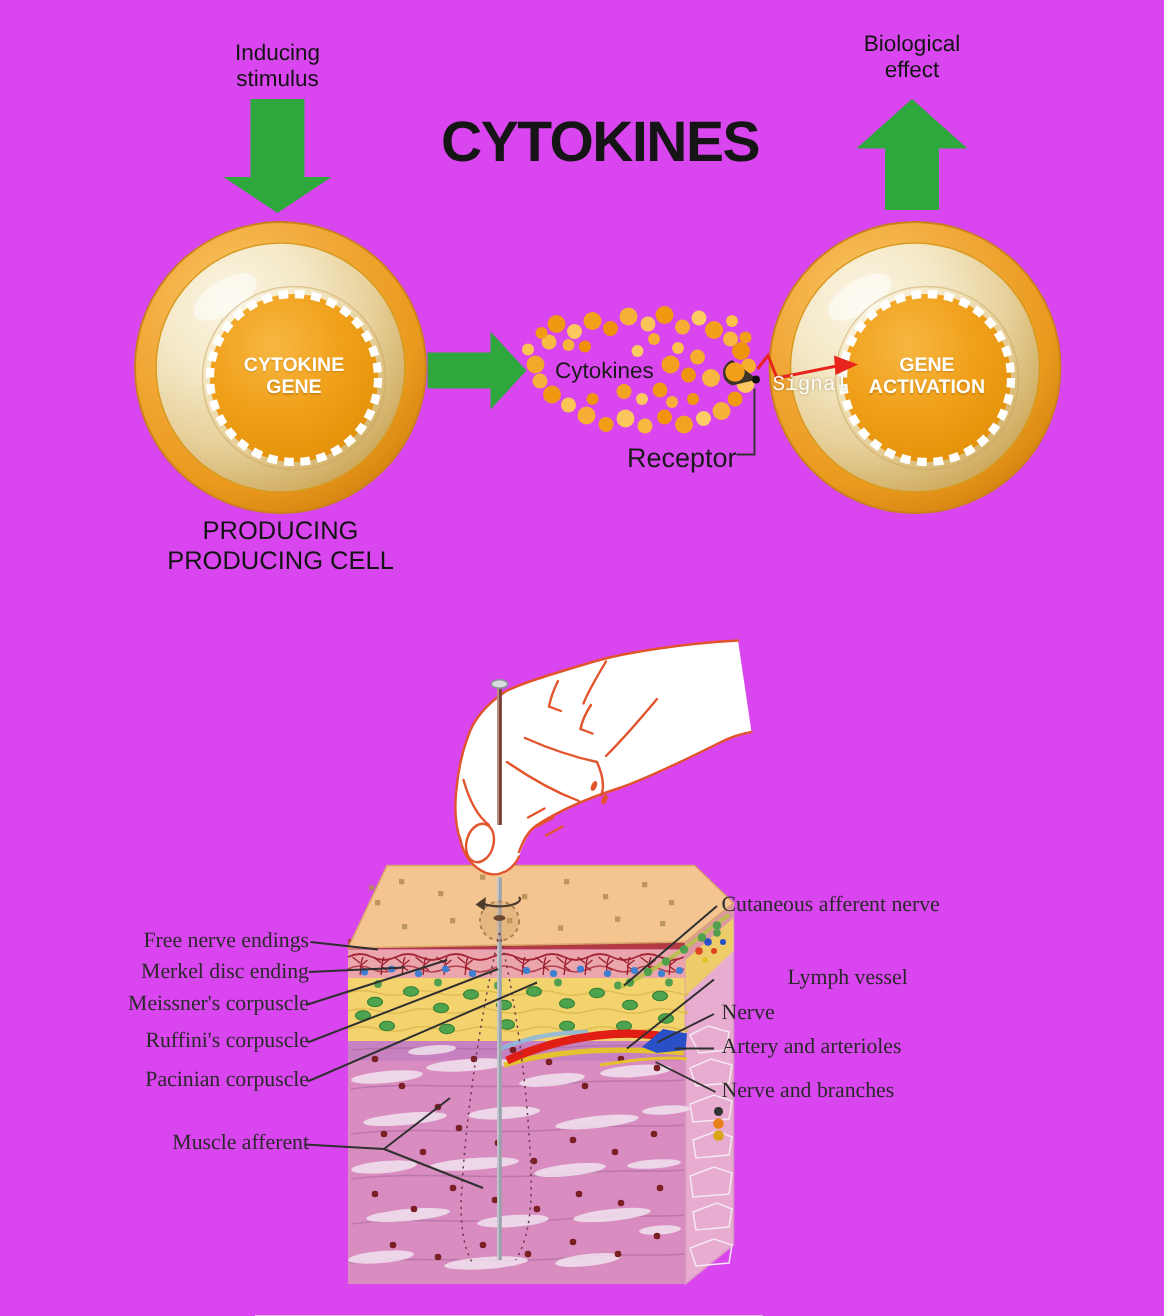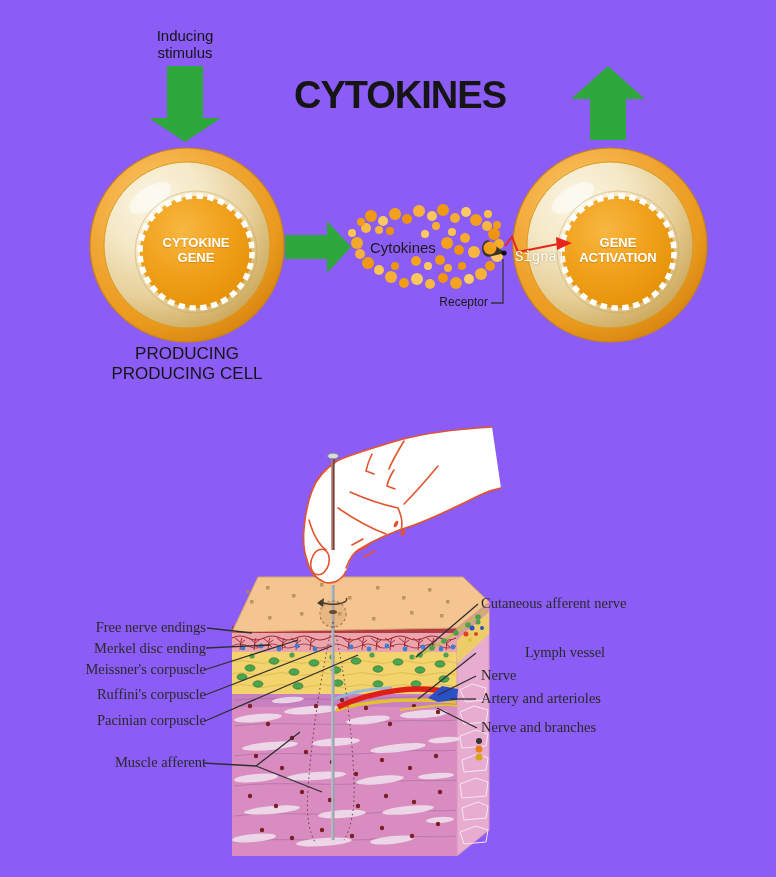--- a/index.html
+++ b/index.html
@@ -1,26 +1,26 @@
 <!DOCTYPE html>
 <html><head>
 <meta charset="utf-8">
 <style>
   html,body{margin:0;padding:0;background:#fff;}
-  .page{position:relative;width:776px;height:877px;background:#8b5cf6;overflow:hidden;
+  .page{position:relative;width:776px;height:877px;background:#d946ef;overflow:hidden;
         font-family:"Liberation Sans",sans-serif;}
   .lbl{position:absolute;color:#111;}
   .sans-c{text-align:center;line-height:1.15;}
   .big-title{font-size:38px;font-weight:bold;letter-spacing:-1px;text-align:center;color:#151515;}
   .cell-caption{font-size:17px;line-height:1.18;text-align:center;color:#141414;}
   .small-note{font-size:15px;line-height:1.15;text-align:center;color:#141414;}
   .nucleus-text{font-size:13px;font-weight:bold;color:#fff;text-align:center;line-height:1.12;
                 text-shadow:0 1px 1px rgba(160,100,0,.45);}
   .cloud-lbl{font-size:15px;color:#1a1a1a;}
-  .receptor-lbl{font-size:12px;color:#1a1a1a;text-align:right;}
+  .receptor-lbl{font-size:18px;color:#1a1a1a;text-align:right;}
   .signal-lbl{font-size:14px;color:#fdfdf8;text-shadow:0 0 2px rgba(120,90,20,.55);font-family:Liberation Mono, monospace;}
   .serif-lbl{font-family:"Liberation Serif",serif;font-size:14.5px;color:#2a2a2a;line-height:1.1;}
   .left-lbl{left:40px;width:166px;text-align:right;}
   .right-lbl{left:481px;text-align:left;}
   svg{position:absolute;left:0;top:0;}
 </style>
 </head>
 <body>
 
 <div class="page">
@@ -399,20 +399,21 @@
     <g>
       <line x1="333" y1="457" x2="333" y2="550" stroke="#7d4038" stroke-width="3.2"></line>
       <line x1="332" y1="457" x2="332" y2="550" stroke="#caa79e" stroke-width="1"></line>
       <ellipse cx="333" cy="456" rx="5.5" ry="2.8" fill="#d8dbe0" stroke="#8b8f96" stroke-width="1"></ellipse>
     </g>
   </g>
 </svg>
 
 <div class="lbl small-note sans-c" style="left:138px;top:27px;width:94px;">Inducing stimulus</div>
 
+<div class="lbl small-note sans-c" style="left:566px;top:21px;width:84px;">Biological effect</div>
 
 <div class="lbl big-title" style="left:258px;top:74px;width:284px;">CYTOKINES</div>
 
 <div class="lbl nucleus-text" style="left:149px;top:236px;width:94px;">CYTOKINE GENE</div>
 
 <div class="lbl nucleus-text" style="left:570px;top:236px;width:96px;">GENE ACTIVATION</div>
 
 <div class="lbl cloud-lbl" style="left:370px;top:239px;">Cytokines</div>
 
 <div class="lbl receptor-lbl" style="left:418px;top:295px;width:70px;">Receptor</div>

